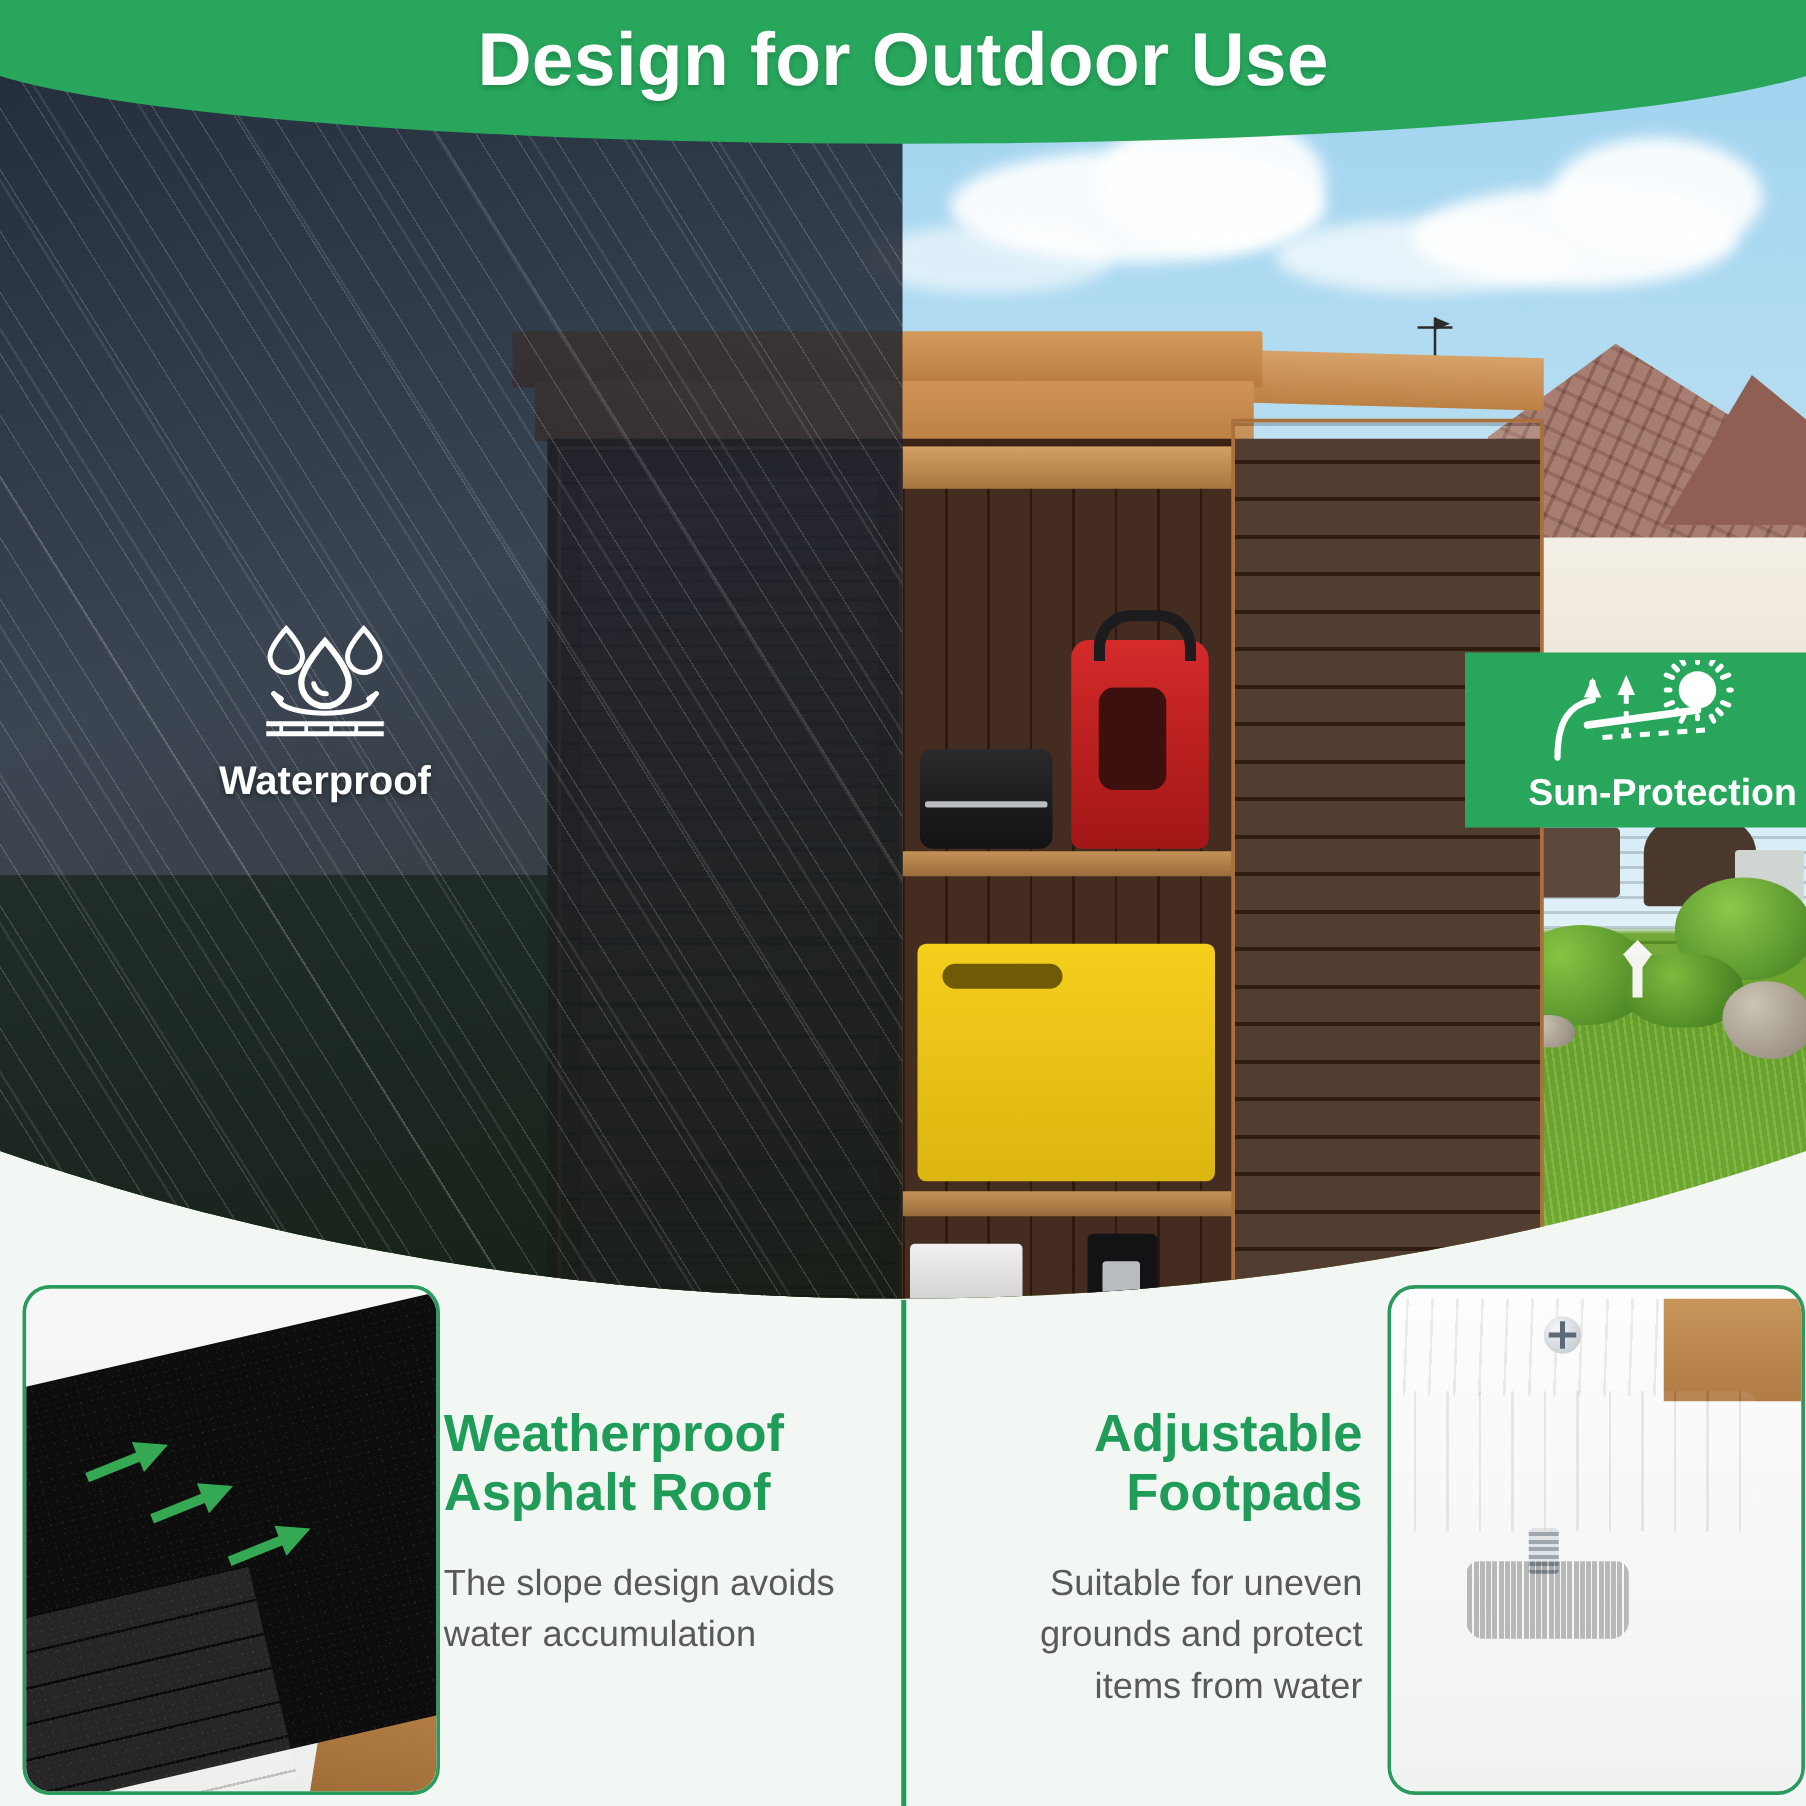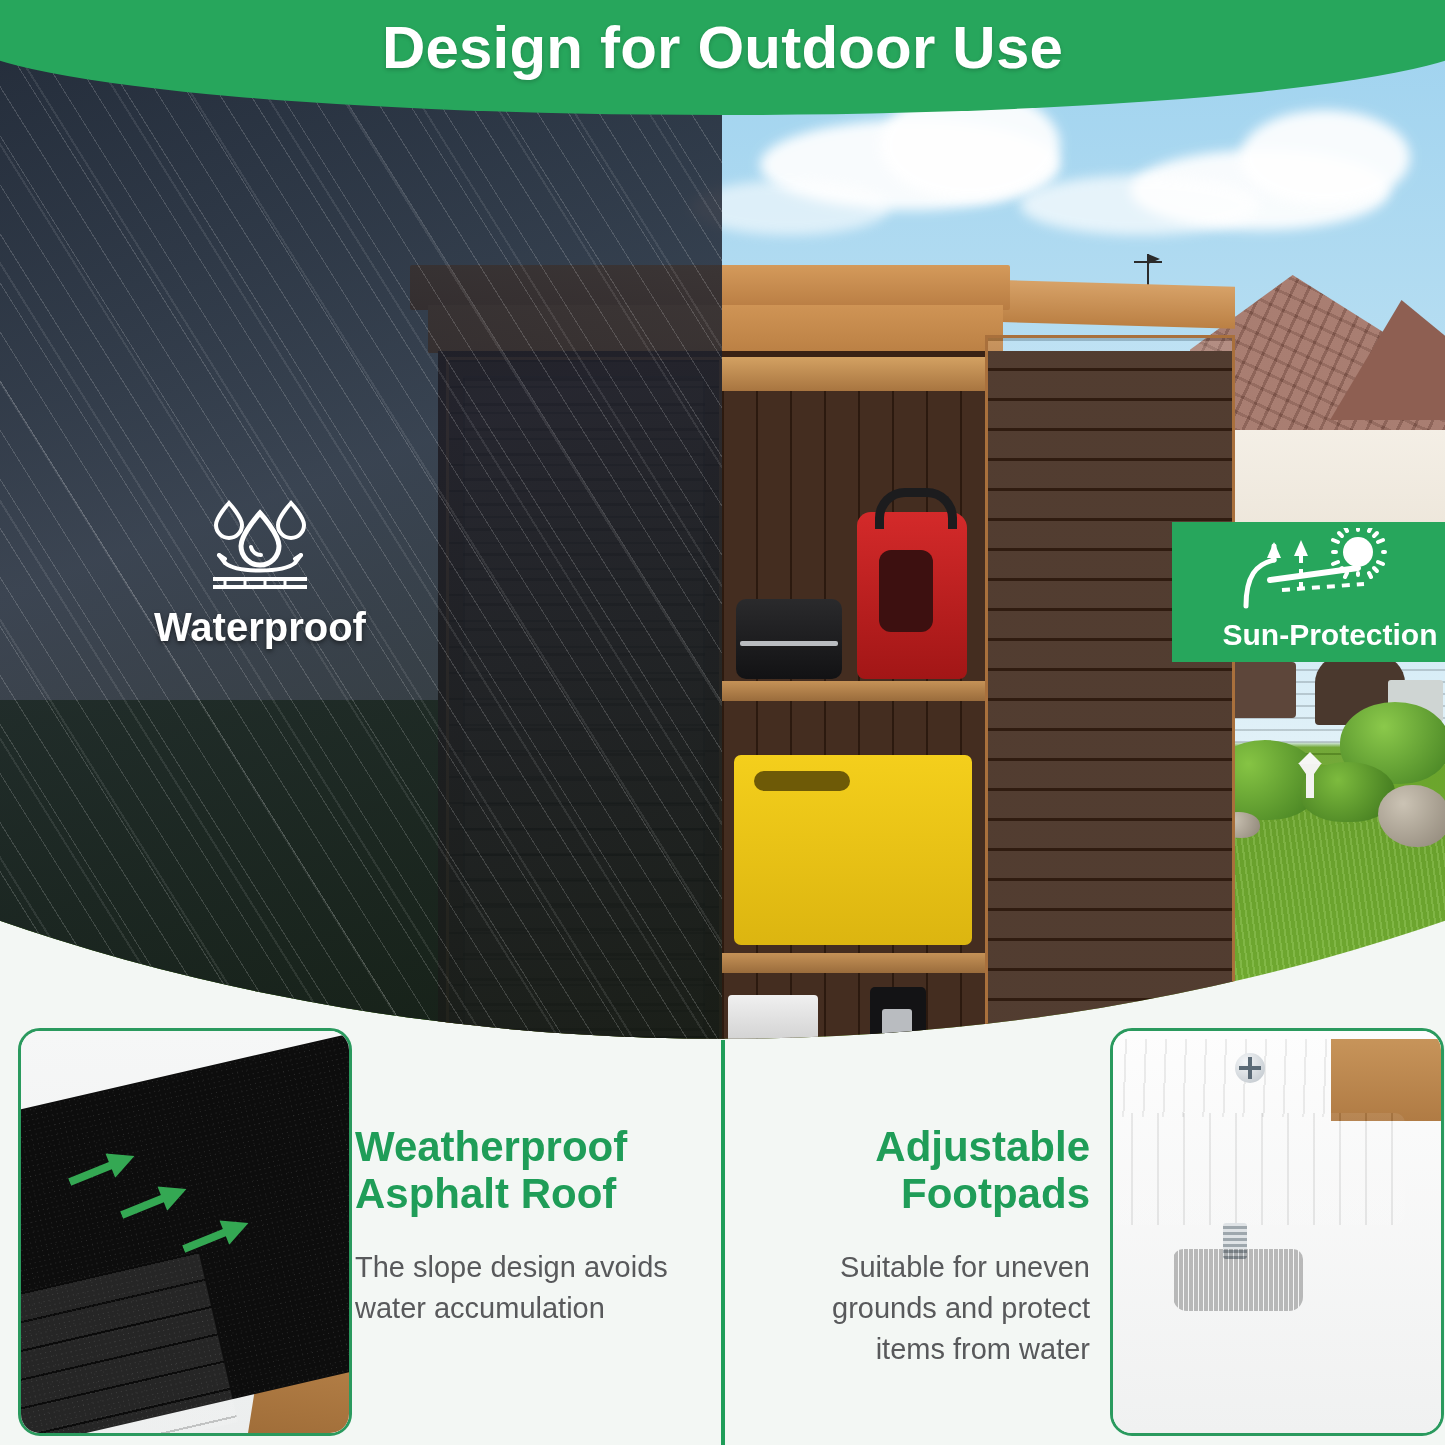--- a/index.html
+++ b/index.html
@@ -196,21 +196,21 @@
     letter-spacing:.2px;
     text-shadow:0 2px 4px rgba(0,0,0,.18);
   }
 
   
   .waterproof{
     position:absolute; left:110px; top:495px; width:300px;
     z-index:6; text-align:center; color:#fff;
   }
   .waterproof .wp-label{
-    margin-top:6px; font-size:40px; font-weight:bold; color:#fff;
+    margin-top:6px; font-size:32px; font-weight:bold; color:#fff;
     text-shadow:0 2px 5px rgba(0,0,0,.55);
   }
 
   
   .sunbadge{
     position:absolute; left:1172px; top:522px; width:273px; height:140px;
     background:#27a65c; z-index:6;
     color:#fff;
   }
   .sunbadge .sp-icon{ position:absolute; left:40px; top:6px; }

